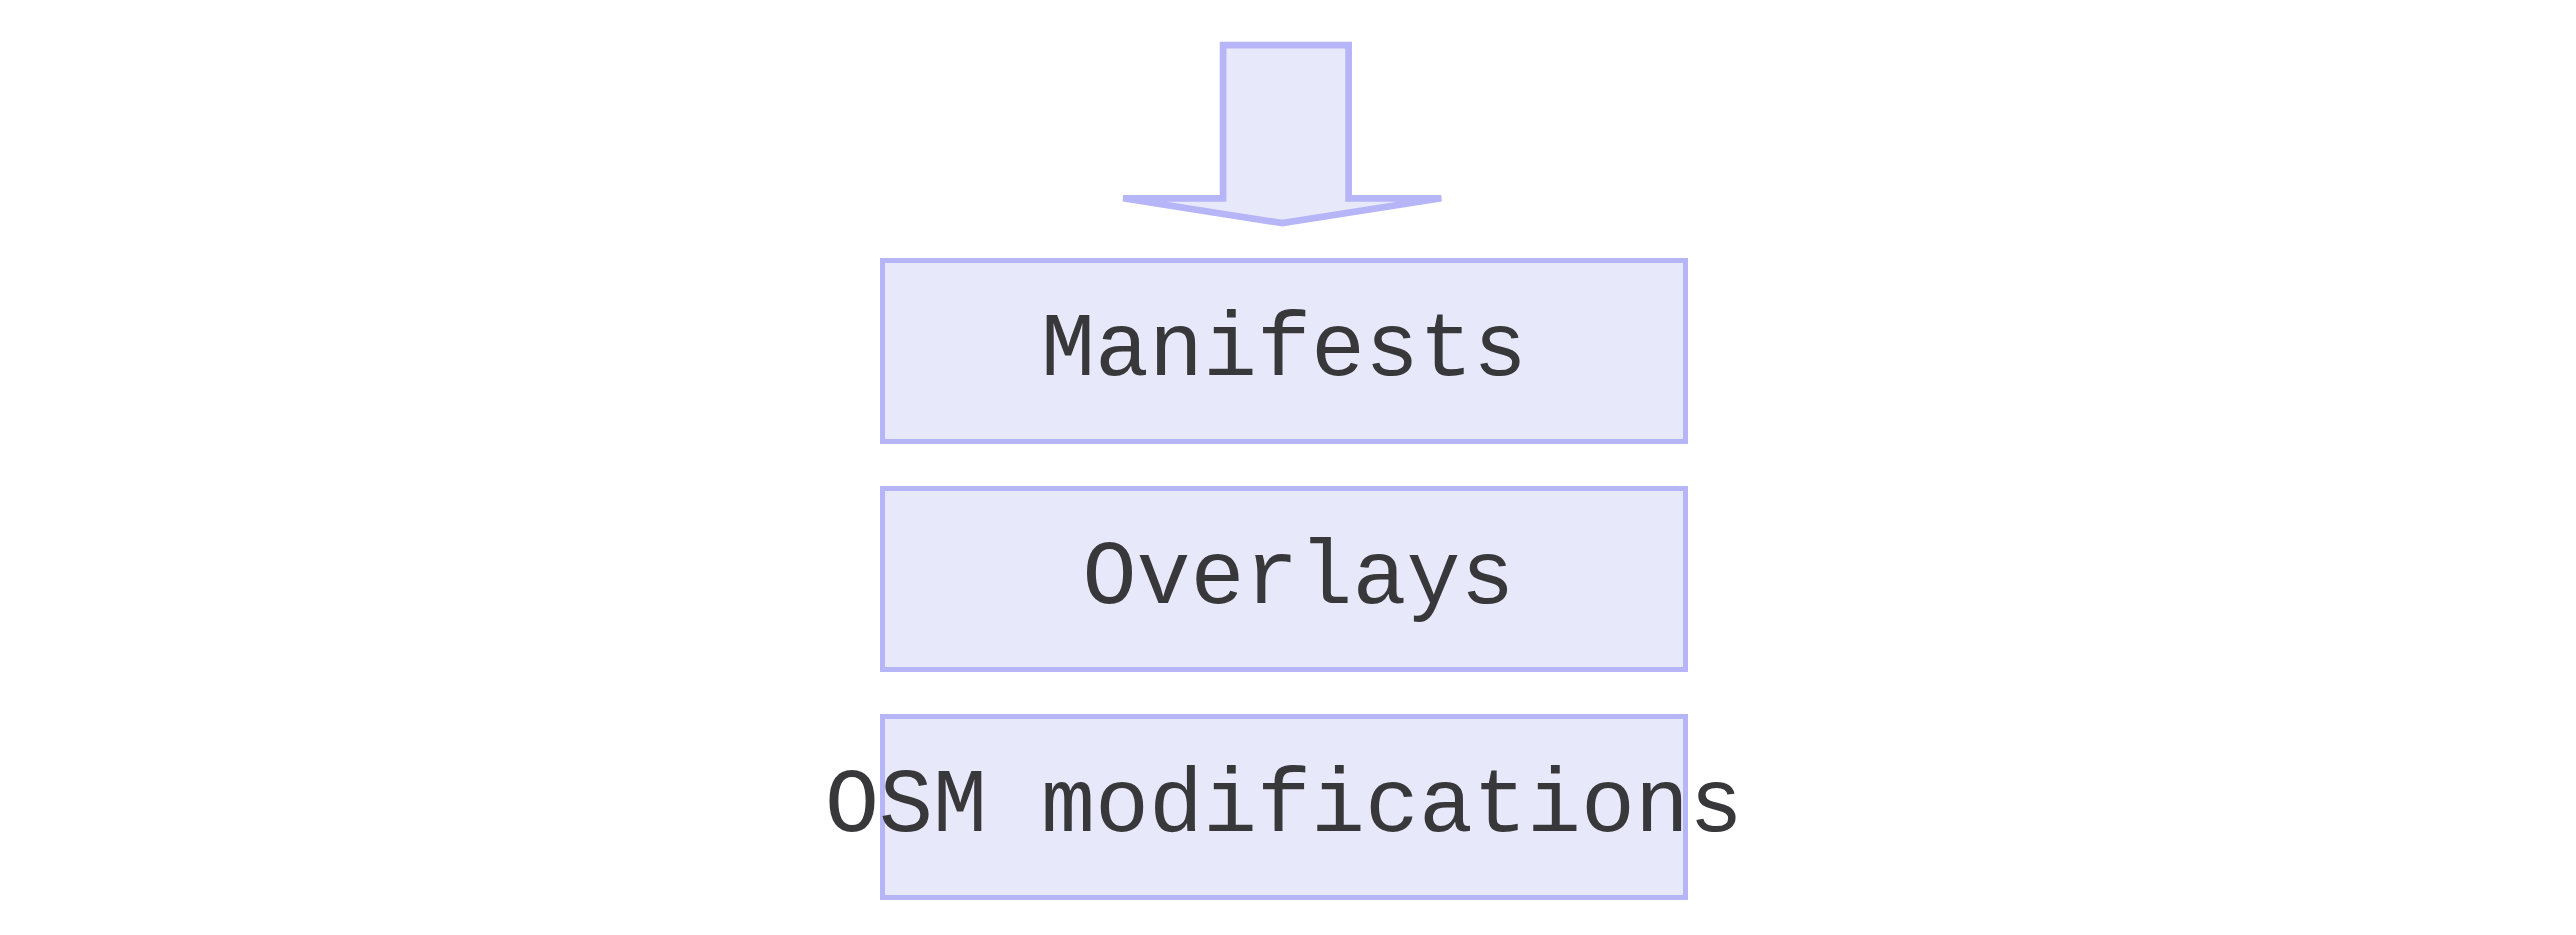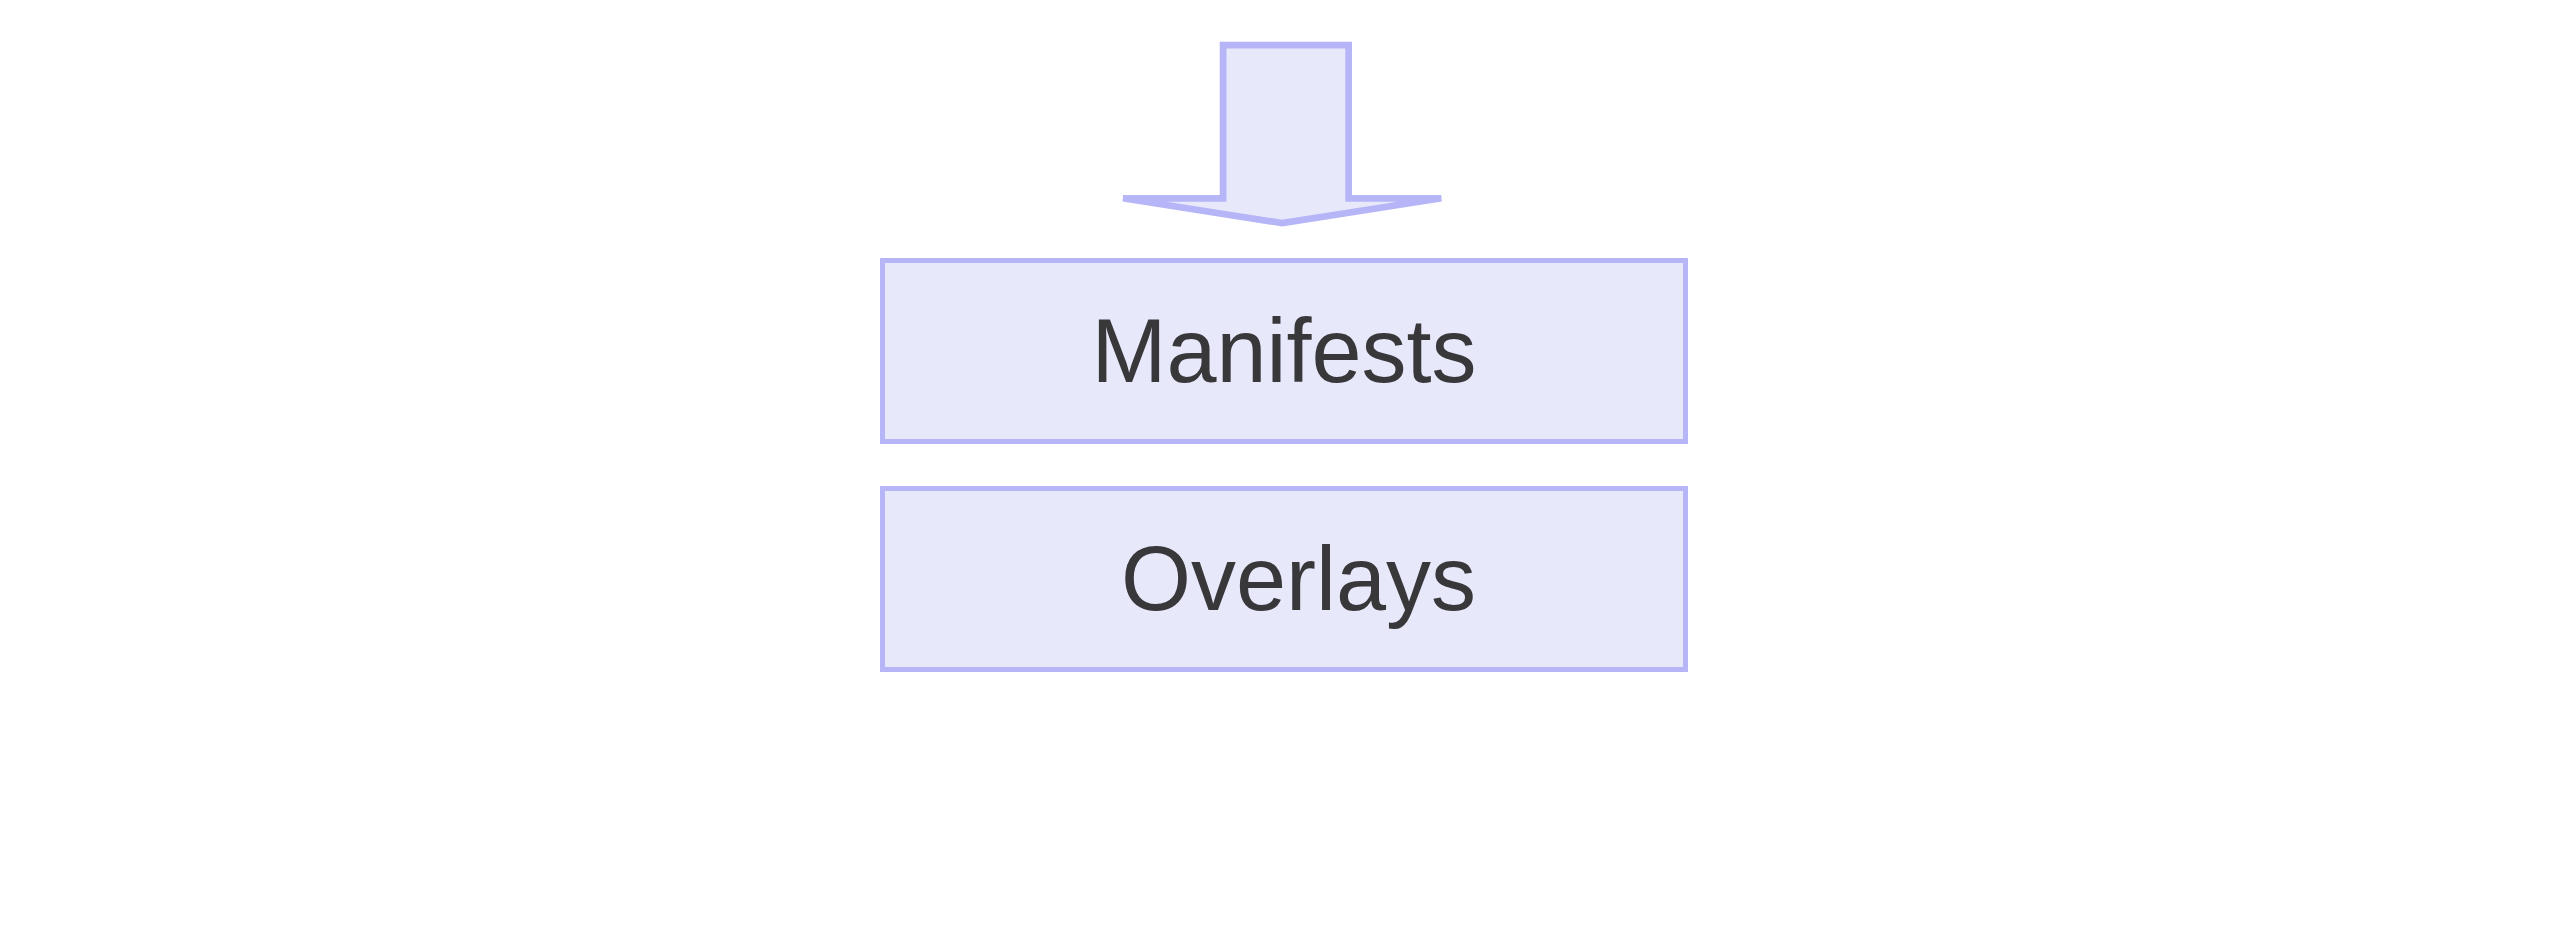--- a/index.html
+++ b/index.html
@@ -6,21 +6,21 @@
     margin: 0;
     padding: 0;
     background: #ffffff;
   }
   #canvas {
     position: relative;
     width: 2576px;
     height: 935px;
     background: #ffffff;
     overflow: hidden;
-    font-family: Liberation Sans, sans-serif;
+    font-family: Liberation Mono, monospace;
   }
   .down-arrow {
     position: absolute;
     left: 1113px;
     top: 35px;
     width: 339px;
     height: 199px;
   }
   .arrow-shape {
     fill: #e8e8fb;
@@ -60,15 +60,18 @@
   </svg>
 
   <div class="node node-1">
     <span class="node-label">Manifests</span>
   </div>
 
   <div class="node node-2">
     <span class="node-label">Overlays</span>
   </div>
 
+  <div class="node node-3">
+    <span class="node-label">OSM modifications</span>
+  </div>
 
 </div>
 
 
 </body></html>

